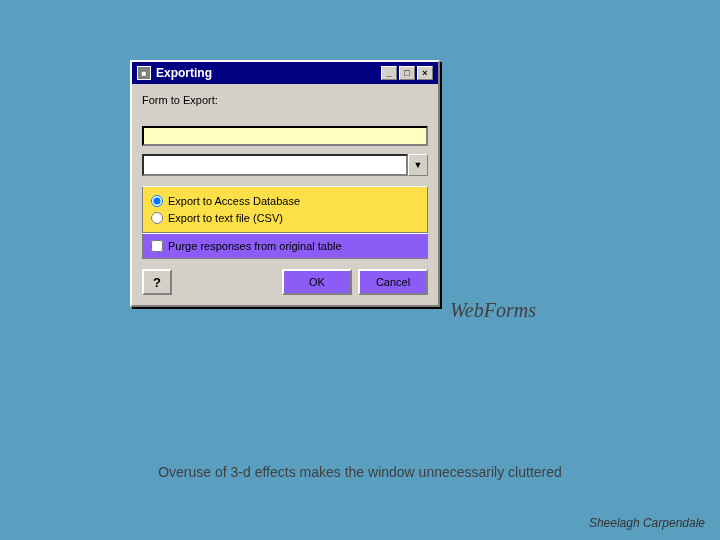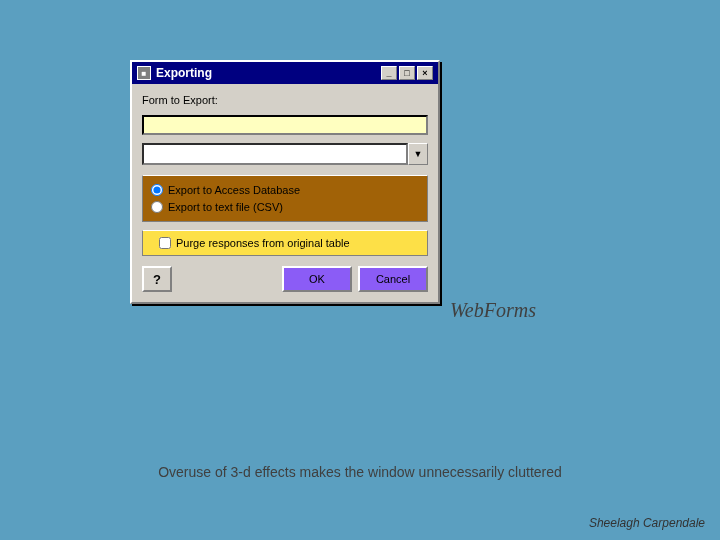--- a/index.html
+++ b/index.html
@@ -79,21 +79,21 @@
       padding: 10px;
     }
 
     
     .form-export-group {
       margin-bottom: 8px;
     }
 
     .label-row {
       display: flex;
-      margin-bottom: 9px;
+      margin-bottom: 20px;
     }
 
     .field-label {
       font-size: 11px;
       color: #000;
     }
 
     .form-export-input {
       width: 100%;
       height: 20px;
@@ -134,23 +134,22 @@
       align-items: center;
       justify-content: center;
       cursor: pointer;
       font-size: 9px;
     }
 
     
     .group-box {
       border: 1px solid #808080;
       border-top-color: #fff;
-      background: #a16207;
+      background: #fde047;
       padding: 8px 0 8px 8px;
-      margin-bottom: 8px;
       position: relative;
     }
 
     .radio-option {
       display: flex;
       align-items: center;
       gap: 5px;
       margin-bottom: 5px;
     }
 
@@ -166,22 +165,22 @@
 
     .radio-label {
       font-size: 11px;
       color: #000;
     }
 
     
     .checkbox-group {
       border: 1px solid #808080;
       border-top-color: #fff;
-      background: #fde047;
-      padding: 6px 16px;
+      background: #8b5cf6;
+      padding: 6px 8px;
       margin-bottom: 10px;
     }
 
     .checkbox-option {
       display: flex;
       align-items: center;
       gap: 5px;
     }
 
     .checkbox-input {

